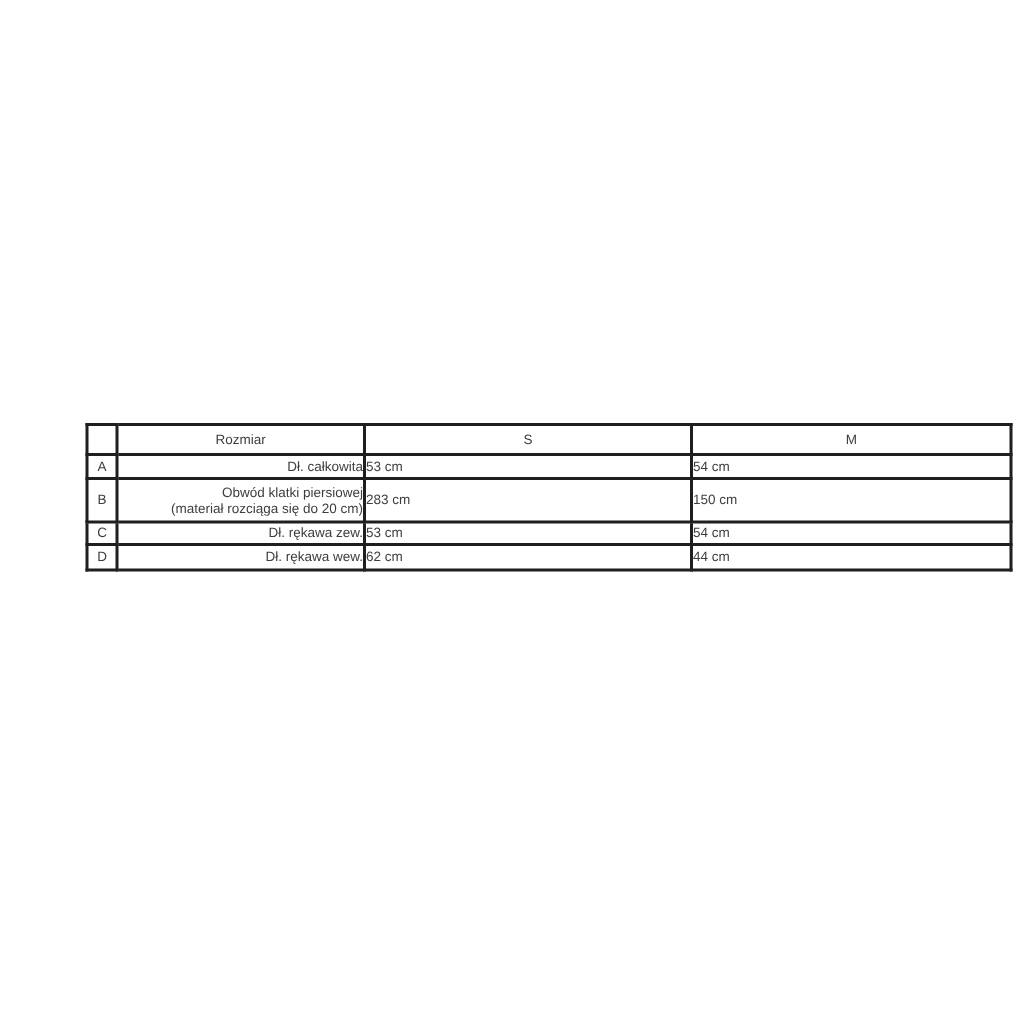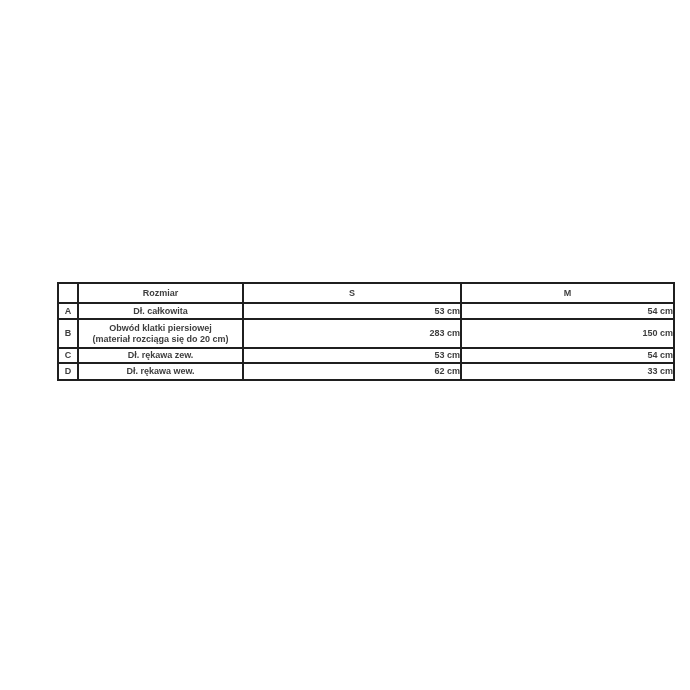--- a/index.html
+++ b/index.html
@@ -21,40 +21,40 @@
     top: 282px;
     border-collapse: collapse;
     table-layout: fixed;
     background: #ffffff;
   }
   table.size-chart td,
   table.size-chart th {
     border: 2px solid #1f1f1f;
     color: #3e3e3e;
     font-size: 9px;
-    font-weight: bold;
+    font-weight: normal;
     line-height: 1.2;
     vertical-align: middle;
     padding: 0;
     overflow: hidden;
   }
   .col-letter  { width: 20px;  }
   .col-label   { width: 165px; }
   .col-s       { width: 218px; }
   .col-m       { width: 213px; }
 
   tr.row-header { height: 20px; }
   tr.row-a      { height: 16px; }
   tr.row-b      { height: 29px; }
   tr.row-c      { height: 15px; }
   tr.row-d      { height: 17px; }
 
   td.cell-letter { text-align: center; }
-  td.cell-label  { text-align: center; padding-left: 4px; padding-right: 2px; }
-  td.cell-value  { text-align: right; }
+  td.cell-label  { text-align: right; padding-left: 4px; padding-right: 2px; }
+  td.cell-value  { text-align: left; }
   td.cell-head   { text-align: center; }
   .label-line { white-space: nowrap; }
 </style>
 </head>
 <body>
 
 <div class="canvas">
   <table class="size-chart">
     <colgroup>
       <col class="col-letter">
@@ -87,17 +87,17 @@
       <tr class="row-c">
         <td class="cell-letter">C</td>
         <td class="cell-label">Dł. rękawa zew.</td>
         <td class="cell-value">53 cm</td>
         <td class="cell-value">54 cm</td>
       </tr>
       <tr class="row-d">
         <td class="cell-letter">D</td>
         <td class="cell-label">Dł. rękawa wew.</td>
         <td class="cell-value">62 cm</td>
-        <td class="cell-value">33 cm</td>
+        <td class="cell-value">44 cm</td>
       </tr>
     </tbody>
   </table>
 </div>
 
 </body></html>

